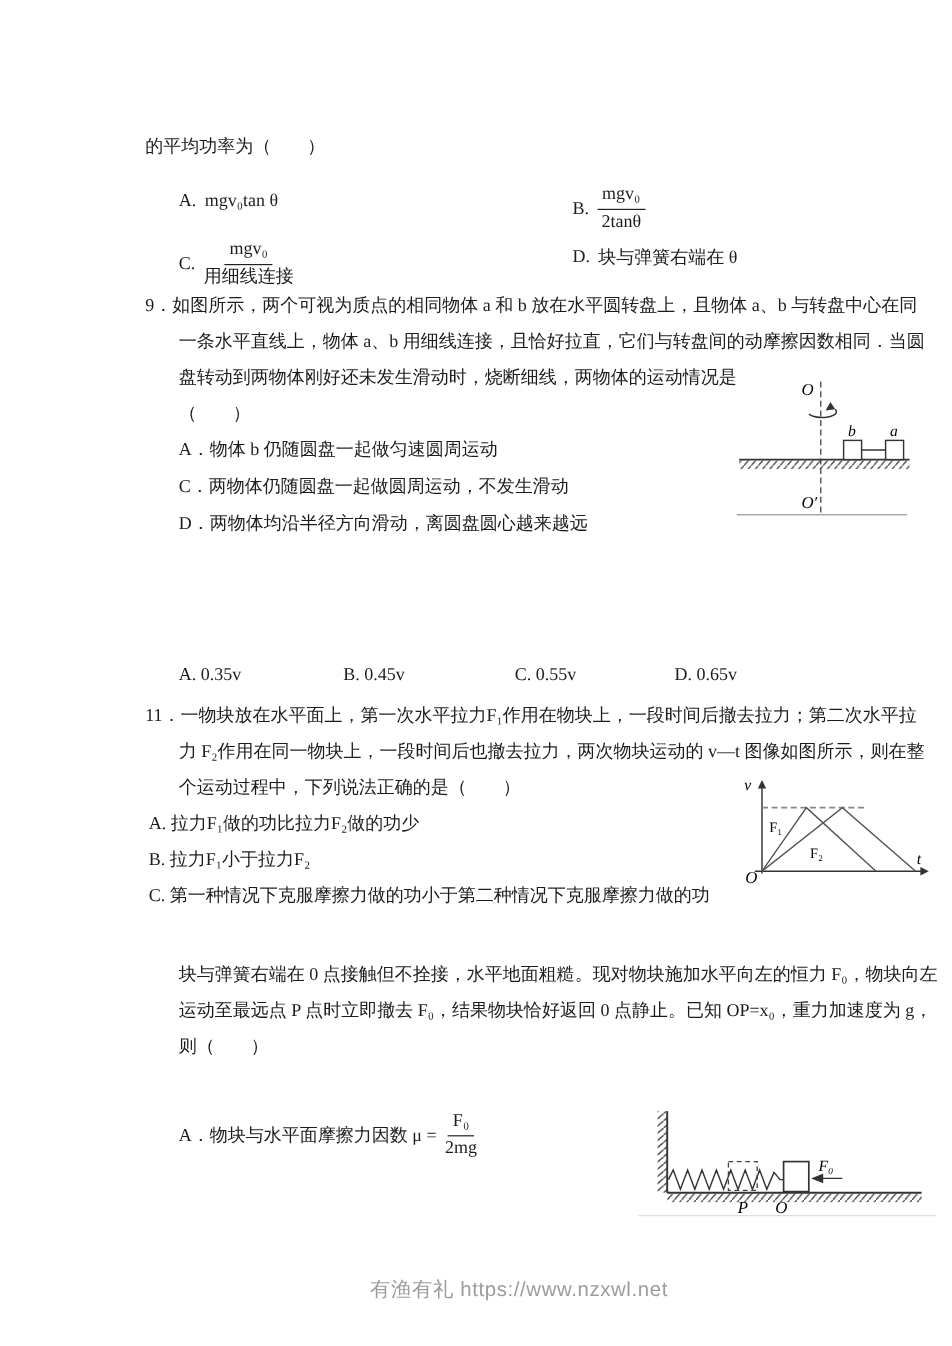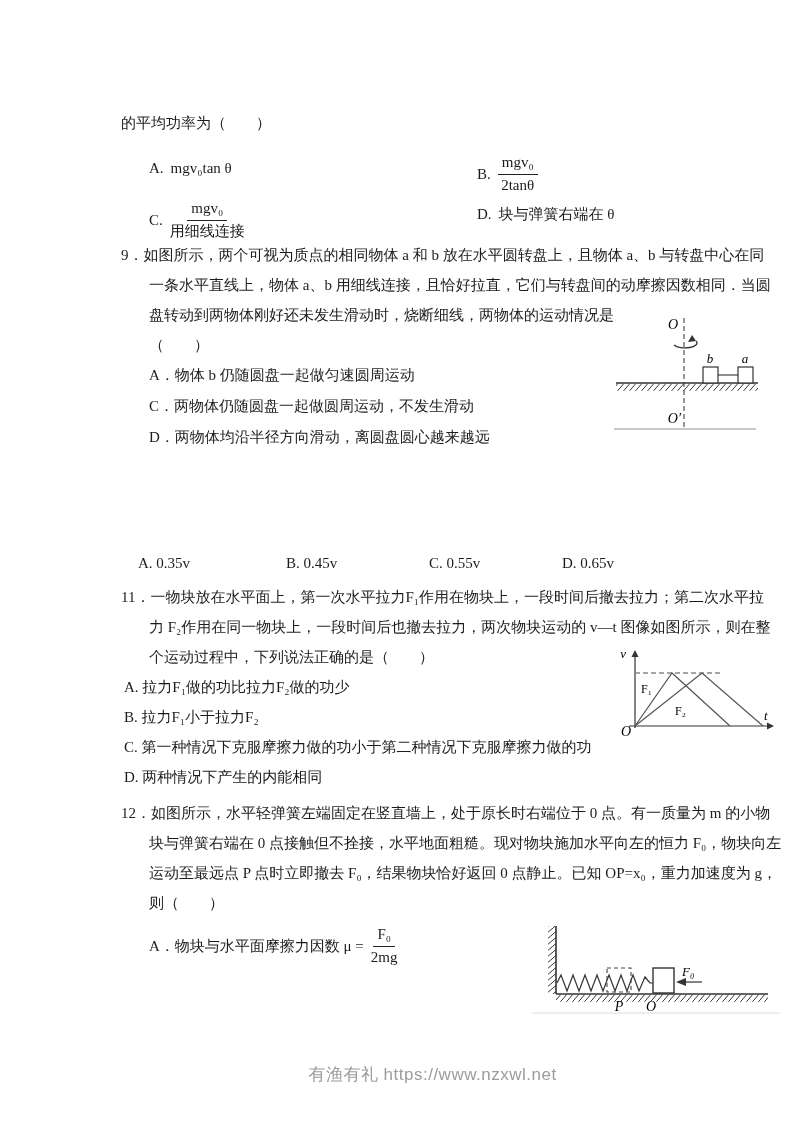--- a/index.html
+++ b/index.html
@@ -84,55 +84,53 @@
     <rect x="95" y="56" width="15" height="16" fill="#fff" stroke="#333" stroke-width="1.2"></rect>
     <rect x="130" y="56" width="15" height="16" fill="#fff" stroke="#333" stroke-width="1.2"></rect>
     <line x1="110" y1="64" x2="130" y2="64" stroke="#333" stroke-width="1.1"></line>
     <text x="102" y="52" font-size="13" font-style="italic" text-anchor="middle">b</text>
     <text x="137" y="52" font-size="13" font-style="italic" text-anchor="middle">a</text>
     <text x="73" y="112" font-size="14" font-style="italic" text-anchor="end">O′</text>
     <line x1="6" y1="118" x2="148" y2="118" stroke="#777" stroke-width="0.8"></line>
   </svg>
 
   <div class="abs" style="top:551px; left:85px; width:640px; height:24px;">
-    <span class="abs q-line" style="left:17px; line-height:24px;">A. 0.35v</span>
+    <span class="abs q-line" style="left:28px; line-height:24px;">A. 0.35v</span>
     <span class="abs q-line" style="left:165px; line-height:24px;">B. 0.45v</span>
     <span class="abs q-line" style="left:308px; line-height:24px;">C. 0.55v</span>
     <span class="abs q-line" style="left:441px; line-height:24px;">D. 0.65v</span>
   </div>
 
   <div class="abs" style="top:582px; left:85px; width:640px;">
     <div class="q-line">11．一物块放在水平面上，第一次水平拉力F₁作用在物块上，一段时间后撤去拉力；第二次水平拉</div>
     <div class="q-line indent">力 F₂作用在同一物块上，一段时间后也撤去拉力，两次物块运动的 v—t 图像如图所示，则在整</div>
     <div class="q-line indent">个运动过程中，下列说法正确的是（　　）</div>
   </div>
   <div class="abs" style="top:672px; left:85px; width:560px;">
     <div class="opt-line-flush">A. 拉力F₁做的功比拉力F₂做的功少</div>
     <div class="opt-line-flush">B. 拉力F₁小于拉力F₂</div>
     <div class="opt-line-flush">C. 第一种情况下克服摩擦力做的功小于第二种情况下克服摩擦力做的功</div>
-    <div class="opt-line-flush">D. 两种情况下产生的内能相同</div>
   </div>
 
   <svg class="figure-svg" style="top:646px; left:578px;" width="165" height="92" viewBox="0 0 165 92">
     <line x1="21" y1="6" x2="21" y2="82" stroke="#333" stroke-width="1.2"></line>
     <path d="M 21,4 l -3.5,7 l 7,0 z" fill="#333"></path>
     <line x1="15" y1="80" x2="158" y2="80" stroke="#333" stroke-width="1.2"></line>
     <path d="M 160,80 l -7,-3.5 l 0,7 z" fill="#333"></path>
     <text x="12" y="12" font-size="13" font-style="italic" text-anchor="end">v</text>
     <text x="150" y="74" font-size="13" font-style="italic">t</text>
     <text x="12" y="90" font-size="14" font-style="italic" text-anchor="middle">O</text>
     <line x1="21" y1="27" x2="108" y2="27" stroke="#888" stroke-width="1.6" stroke-dasharray="5 3"></line>
     <polyline points="21,80 58,27 116,80" fill="none" stroke="#555" stroke-width="1.2"></polyline>
     <polyline points="21,80 88,27 149,80" fill="none" stroke="#555" stroke-width="1.2"></polyline>
     <text x="27" y="47" font-size="12">F₁</text>
     <text x="61" y="69" font-size="12">F₂</text>
   </svg>
 
   <div class="abs" style="top:798px; left:85px; width:640px;">
-    <div class="q-line">12．如图所示，水平轻弹簧左端固定在竖直墙上，处于原长时右端位于 0 点。有一质量为 m 的小物</div>
     <div class="q-line indent">块与弹簧右端在 0 点接触但不拴接，水平地面粗糙。现对物块施加水平向左的恒力 F₀，物块向左</div>
     <div class="q-line indent">运动至最远点 P 点时立即撤去 F₀，结果物块恰好返回 0 点静止。已知 OP=x₀，重力加速度为 g，</div>
     <div class="q-line indent">则（　　）</div>
   </div>
   <div class="abs opt-flex" style="top:922px; left:113px; height:48px;">
     <span class="lbl">A．物块与水平面摩擦力因数 μ =</span>
     <span class="frac">
       <span class="num">F₀</span>
       <span class="den">2mg</span>
     </span>

